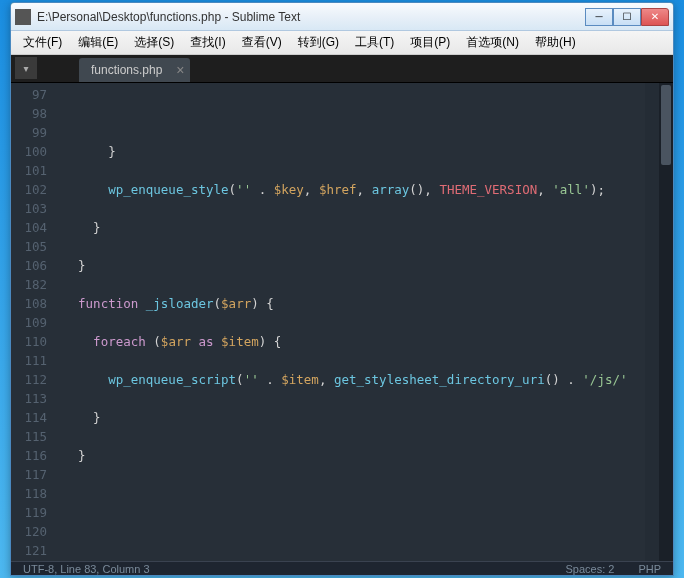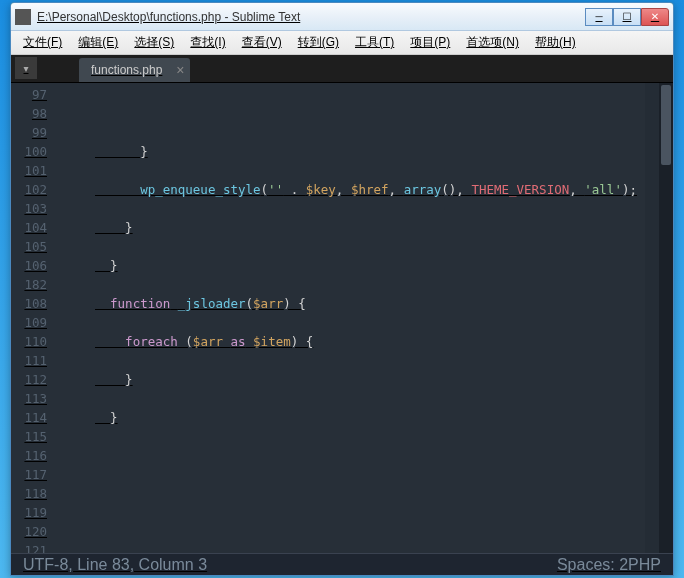--- a/index.html
+++ b/index.html
@@ -1,41 +1,41 @@
 <!DOCTYPE html>
 <html><head>
 <meta charset="utf-8">
 <style>
 * { margin: 0; padding: 0; box-sizing: border-box; }
 body { font-family: "Microsoft YaHei", "Segoe UI", sans-serif; background: linear-gradient(180deg, #1a8de0 0%, #4db8f0 100%); width: 684px; height: 578px; overflow: hidden; position: relative; }
-.window { position: absolute; top: 2px; left: 10px; right: 10px; bottom: 2px; background: #0f766e; border: 1px solid #4a89c0; border-radius: 4px 4px 0 0; box-shadow: 0 2px 8px rgba(0,0,0,0.3); display: flex; flex-direction: column; overflow: hidden; text-decoration: underline; }
+.window { position: absolute; top: 2px; left: 10px; right: 10px; bottom: 2px; background: #0f766e; border: 1px solid #4a89c0; border-radius: 4px 4px 0 0; box-shadow: 0 2px 8px rgba(0,0,0,0.3); display: flex; flex-direction: column; overflow: hidden; }
 .titlebar { height: 28px; background: linear-gradient(180deg, #f8fbfe 0%, #e8f0f8 50%, #d8e8f5 100%); border-bottom: 1px solid #b0c8e0; display: flex; align-items: center; padding: 0 4px; }
 .titlebar-icon { width: 16px; height: 16px; background: #555; margin-right: 6px; }
 .titlebar-title { font-size: 12px; color: #333; flex: 1; }
 .win-controls { display: flex; gap: 0; }
 .win-btn { width: 28px; height: 18px; border: 1px solid #5a8bc0; background: linear-gradient(180deg, #e8f2fc, #c8dff5); display: flex; align-items: center; justify-content: center; font-size: 10px; cursor: pointer; }
 .win-btn.close { background: linear-gradient(180deg, #e88, #d55); border-color: #a44; color: #fff; border-radius: 0 3px 0 0; }
 .menubar { height: 24px; background: linear-gradient(180deg, #f5f5f5, #e8e8e8); border-bottom: 1px solid #ccc; display: flex; align-items: center; padding: 0 4px; font-size: 12px; }
 .menu-item { padding: 2px 8px; cursor: pointer; }
 .tabbar { height: 28px; background: #1e1e1e; display: flex; align-items: flex-end; padding-left: 4px; border-bottom: 1px solid #000; }
 .tab-nav { width: 22px; height: 22px; background: #3a3a3a; color: #aaa; display: flex; align-items: center; justify-content: center; font-size: 10px; margin-right: 6px; margin-bottom: 3px; cursor: pointer; }
 .tab { height: 24px; background: #404850; color: #ccc; padding: 0 28px 0 12px; font-size: 12px; display: flex; align-items: center; border-radius: 3px 3px 0 0; position: relative; cursor: pointer; margin-left: 36px; }
 .tab-close { position: absolute; right: 6px; color: #888; font-size: 14px; cursor: pointer; }
-.editor { flex: 1; display: flex; background: #272f38; overflow: hidden; font-family: Consolas, monospace; font-size: 12.5px; line-height: 19px; gap: 32px; }
+.editor { flex: 1; display: flex; background: #272f38; overflow: hidden; font-family: Consolas, monospace; font-size: 12.5px; line-height: 19px; }
 .gutter { width: 44px; background: #272f38; color: #556270; text-align: right; padding: 2px 8px 0 0; user-select: none; }
 .code { flex: 1; padding: 2px 0 0 8px; white-space: pre; color: #d4d4d4; position: relative; overflow: hidden; }
 .k { color: #cc99cd; }
 .fn { color: #6cc6e0; }
 .s { color: #99c794; }
 .v { color: #d2a45f; }
 .p { color: #d4d4d4; }
 .const { color: #e06c75; }
 .watermark { position: absolute; top: 196px; left: 115px; font-size: 24px; font-weight: bold; color: #c03030; letter-spacing: 1px; pointer-events: none; font-family: Arial, sans-serif; text-shadow: 1px 1px 0 rgba(255,255,255,0.25); }
-.statusbar { height: 22px; background: #1e2530; color: #7a8a9a; display: flex; align-items: center; padding: 0 12px; font-size: 16px; border-top: 1px solid #3a4250; text-align: right; }
-.statusbar .right { margin-left: auto; display: flex; }
+.statusbar { height: 14px; background: #1e2530; color: #7a8a9a; display: flex; align-items: center; padding: 0 12px; font-size: 11px; border-top: 1px solid #3a4250; text-align: right; }
+.statusbar .right { margin-left: auto; display: flex; gap: 24px; }
 .scrollbar-v { position: absolute; right: 0; top: 0; bottom: 0; width: 14px; background: #1a2028; }
 .scrollbar-thumb { position: absolute; right: 2px; top: 2px; width: 10px; height: 80px; background: #4a5460; border-radius: 2px; cursor: pointer; }
 .line { height: 19px; }
 .minimap { position: absolute; right: 14px; top: 0; bottom: 0; width: 14px; background: #242c35; }
 </style>
 </head>
 <body>
 
 <div class="window">
   <div class="titlebar">
@@ -98,20 +98,21 @@
         <div class="line">121</div>
       </div>
     <div class="code">
 <div class="line"><span class="p"></span></div>
 <div class="line"><span class="p">      }</span></div>
 <div class="line"><span>      </span><span class="fn">wp_enqueue_style</span><span class="p">(</span><span class="s">''</span><span class="p"> . </span><span class="v">$key</span><span class="p">, </span><span class="v">$href</span><span class="p">, </span><span class="fn">array</span><span class="p">(), </span><span class="const">THEME_VERSION</span><span class="p">, </span><span class="s">'all'</span><span class="p">);</span></div>
 <div class="line"><span class="p">    }</span></div>
 <div class="line"><span class="p">  }</span></div>
 <div class="line"><span>  </span><span class="k">function</span><span> </span><span class="fn">_jsloader</span><span class="p">(</span><span class="v">$arr</span><span class="p">) {</span></div>
 <div class="line"><span>    </span><span class="k">foreach</span><span class="p"> (</span><span class="v">$arr</span><span> </span><span class="k">as</span><span> </span><span class="v">$item</span><span class="p">) {</span></div>
+<div class="line"><span>      </span><span class="fn">wp_enqueue_script</span><span class="p">(</span><span class="s">''</span><span class="p"> . </span><span class="v">$item</span><span class="p">, </span><span class="fn">get_stylesheet_directory_uri</span><span class="p">() . </span><span class="s">'/js/'</span></div>
 <div class="line"><span class="p">    }</span></div>
 <div class="line"><span class="p">  }</span></div>
 <div class="line"><span></span></div>
 <div class="line"><span></span></div>
 
 
 
 
 
 

